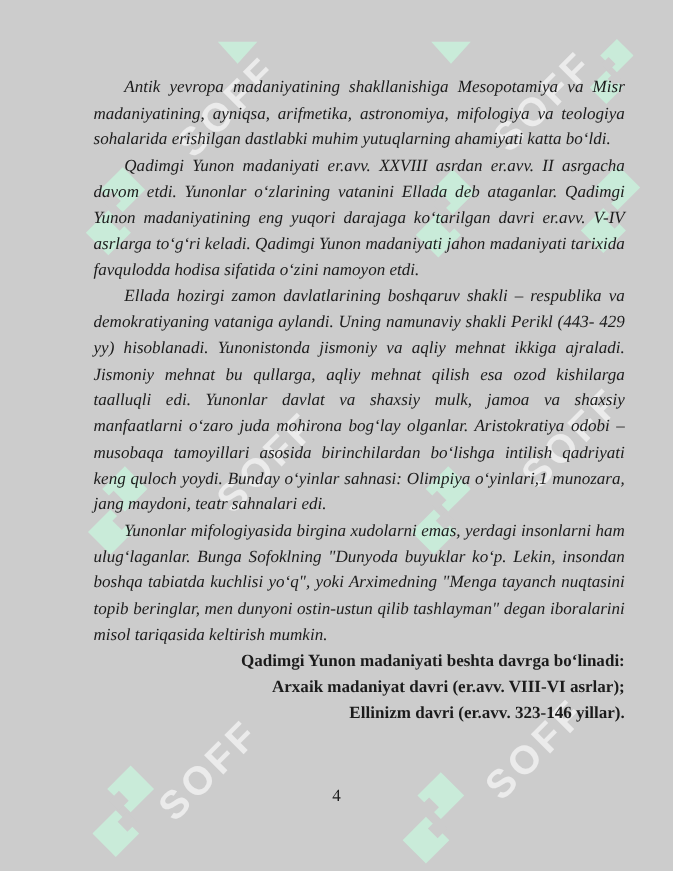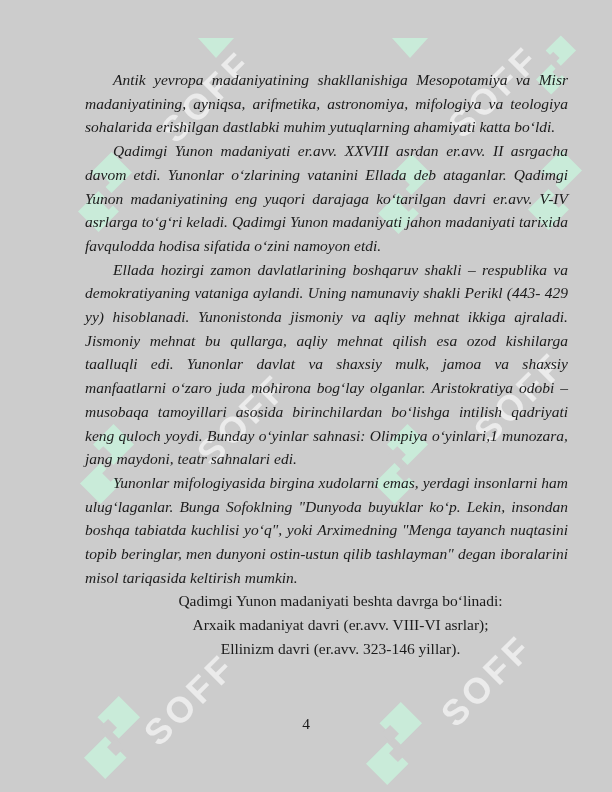--- a/index.html
+++ b/index.html
@@ -60,21 +60,22 @@
   }
   .para{
     margin:0;
     text-indent:28px;
     text-align:justify;
     font-style:italic;
   }
   .line{
     margin:0;
     text-indent:28px;
-    text-align:center;
+    text-align:right;
+    font-weight:bold;
   }
   .pagenum{
     position:absolute;z-index:1;
     left:0;right:0;top:712px;
     text-align:center;
     font-size:15.5px;
     line-height:23.7px;
   }
 </style>
 </head>

